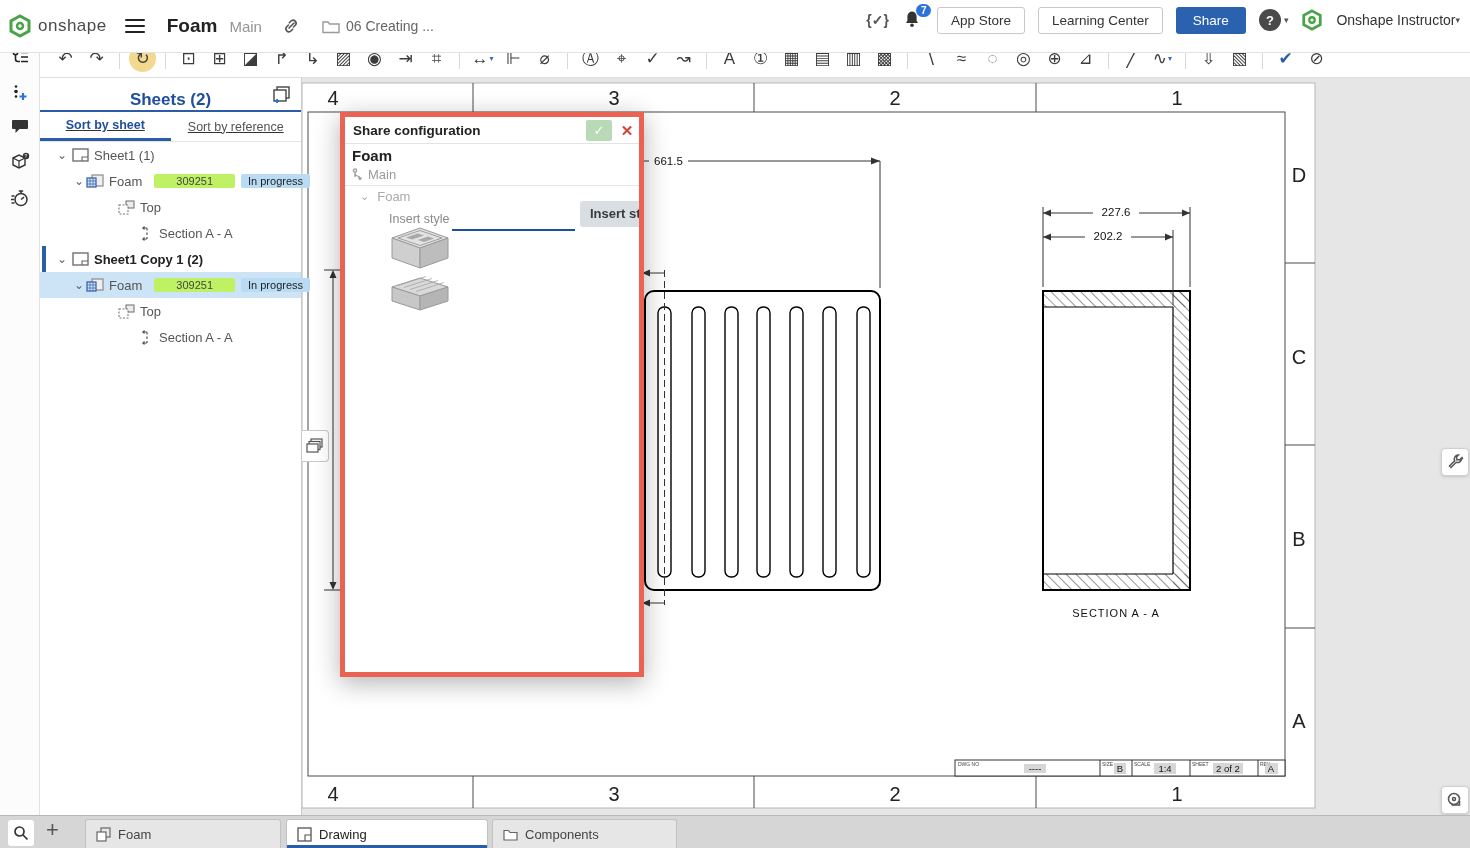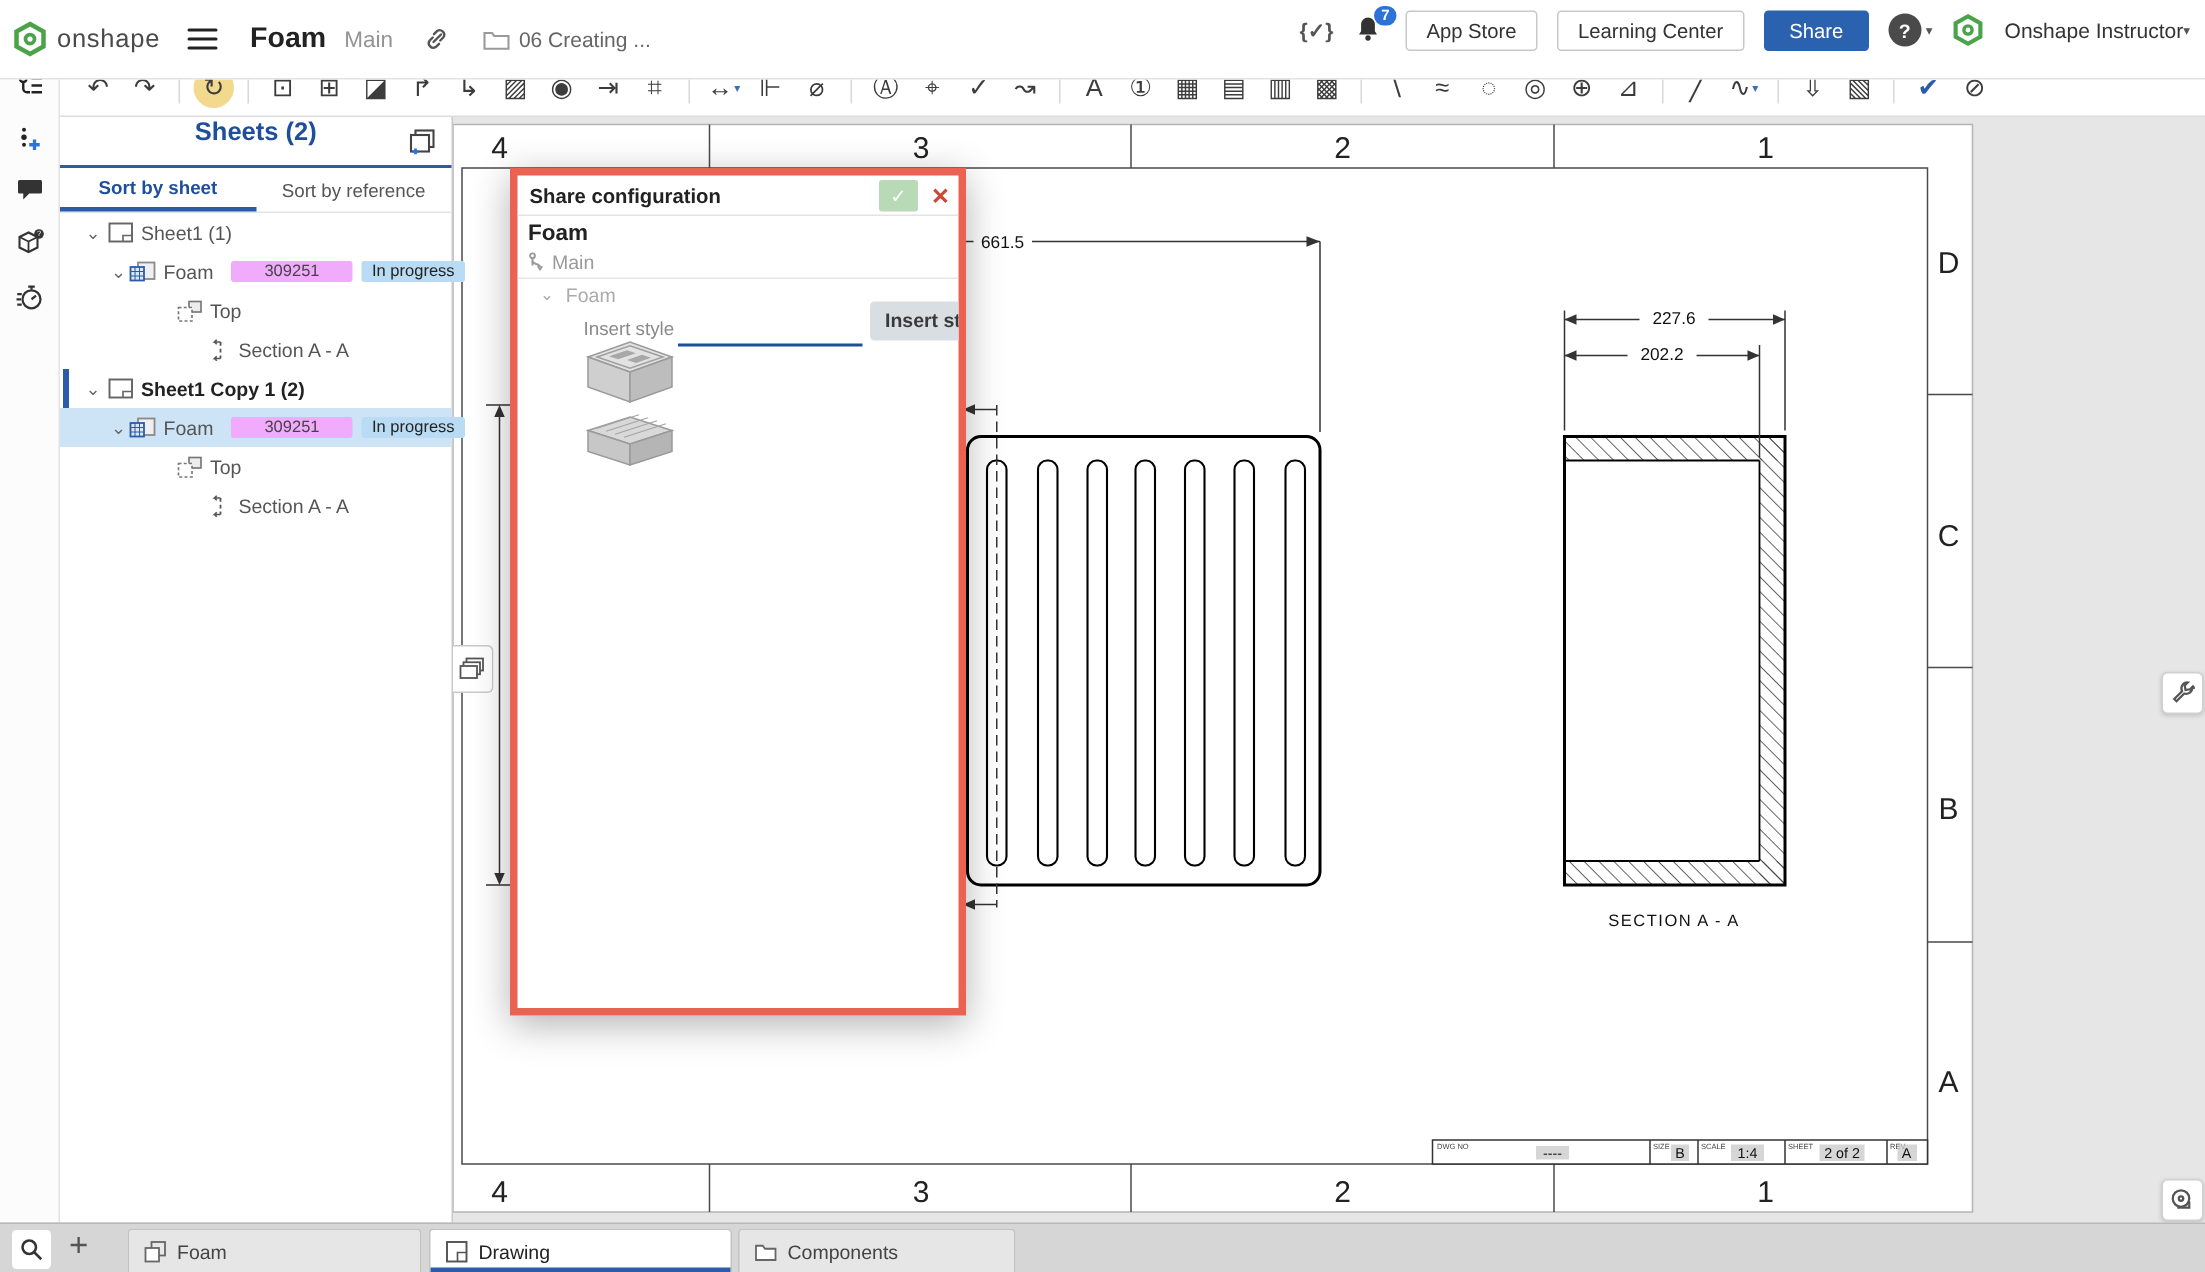--- a/index.html
+++ b/index.html
@@ -37,33 +37,33 @@
   .tool.acc .tglyph{color:var(--accent);}
   .tcaret{font-size:8px;color:#3b6fb5;margin-left:1px;}
   .tsep{width:1px;height:20px;background:#d8d8d8;margin:0 7px;display:inline-block;}
 
   
   .leftrail{position:absolute;left:0;top:40px;width:40px;height:775px;background:#fcfcfc;border-right:1px solid #e2e2e2;z-index:35;}
   .rail-btn{position:absolute;left:8px;width:24px;height:24px;display:flex;align-items:center;justify-content:center;cursor:pointer;}
 
   
   .sheets-panel{position:absolute;left:40px;top:78px;width:262px;height:737px;background:#fff;border-right:1px solid #c9c9c9;z-index:20;}
-  .sp-header{height:34px;border-bottom:2px solid var(--accent);position:relative;display:flex;align-items:flex-start;justify-content:center;}
+  .sp-header{height:34px;border-bottom:2px solid var(--accent);position:relative;display:flex;align-items:flex-end;justify-content:center;}
   .sp-title{color:#1f4e9c;font-size:17px;font-weight:bold;}
   .sp-add{position:absolute;right:10px;top:7px;cursor:pointer;}
-  .sp-tabs{display:flex;height:30px;border-bottom:1px solid #e4e4e4;}
+  .sp-tabs{display:flex;height:30px;border-bottom:1px solid #e4e4e4;text-decoration:underline;}
   .sp-tab{flex:1;display:flex;align-items:center;justify-content:center;font-size:12.5px;color:#555;cursor:pointer;}
   .sp-tab.active{color:#1f4e9c;font-weight:bold;border-bottom:3px solid var(--accent);}
   .trow{height:26px;display:flex;align-items:center;font-size:13px;color:#555;position:relative;cursor:pointer;white-space:nowrap;}
   .trow .chev{width:16px;text-align:center;color:#666;font-size:12px;}
   .trow .ticon{margin:0 5px 0 2px;flex:none;}
   .trow.bold .tlabel{font-weight:bold;color:#222;}
   .trow.hilite{background:var(--selection);}
   .selbar{position:absolute;left:2px;top:0;width:4px;height:100%;background:var(--accent);}
-  .bdg-num{background:#f0abfc;color:#444;font-size:11px;padding:1px 22px;border-radius:2px;margin-left:12px;}
+  .bdg-num{background:#bef264;color:#444;font-size:11px;padding:1px 22px;border-radius:2px;margin-left:12px;}
   .bdg-status{background:var(--status_badge);color:#222;font-size:11px;padding:1px 7px;border-radius:2px;margin-left:6px;}
 
   
   .canvas{position:absolute;left:302px;top:78px;width:1168px;height:737px;z-index:1;}
   .canvas svg text{font-family:"Liberation Sans",sans-serif;}
   .panel-handle{position:absolute;left:302px;top:430px;width:27px;height:32px;background:#fff;border:1px solid #c9c9c9;border-left:none;border-radius:0 4px 4px 0;display:flex;align-items:center;justify-content:center;cursor:pointer;z-index:6;}
   .float-btn{position:absolute;width:28px;height:28px;background:#fff;border:1px solid #d0d0d0;border-radius:4px;box-shadow:0 1px 3px rgba(0,0,0,.15);display:flex;align-items:center;justify-content:center;cursor:pointer;z-index:6;}
 
   
   .dialog{position:absolute;left:340px;top:112px;width:304px;height:565px;background:#fff;border:5px solid var(--dialog_border);box-shadow:0 6px 24px rgba(0,0,0,.3);z-index:50;overflow:hidden;}

